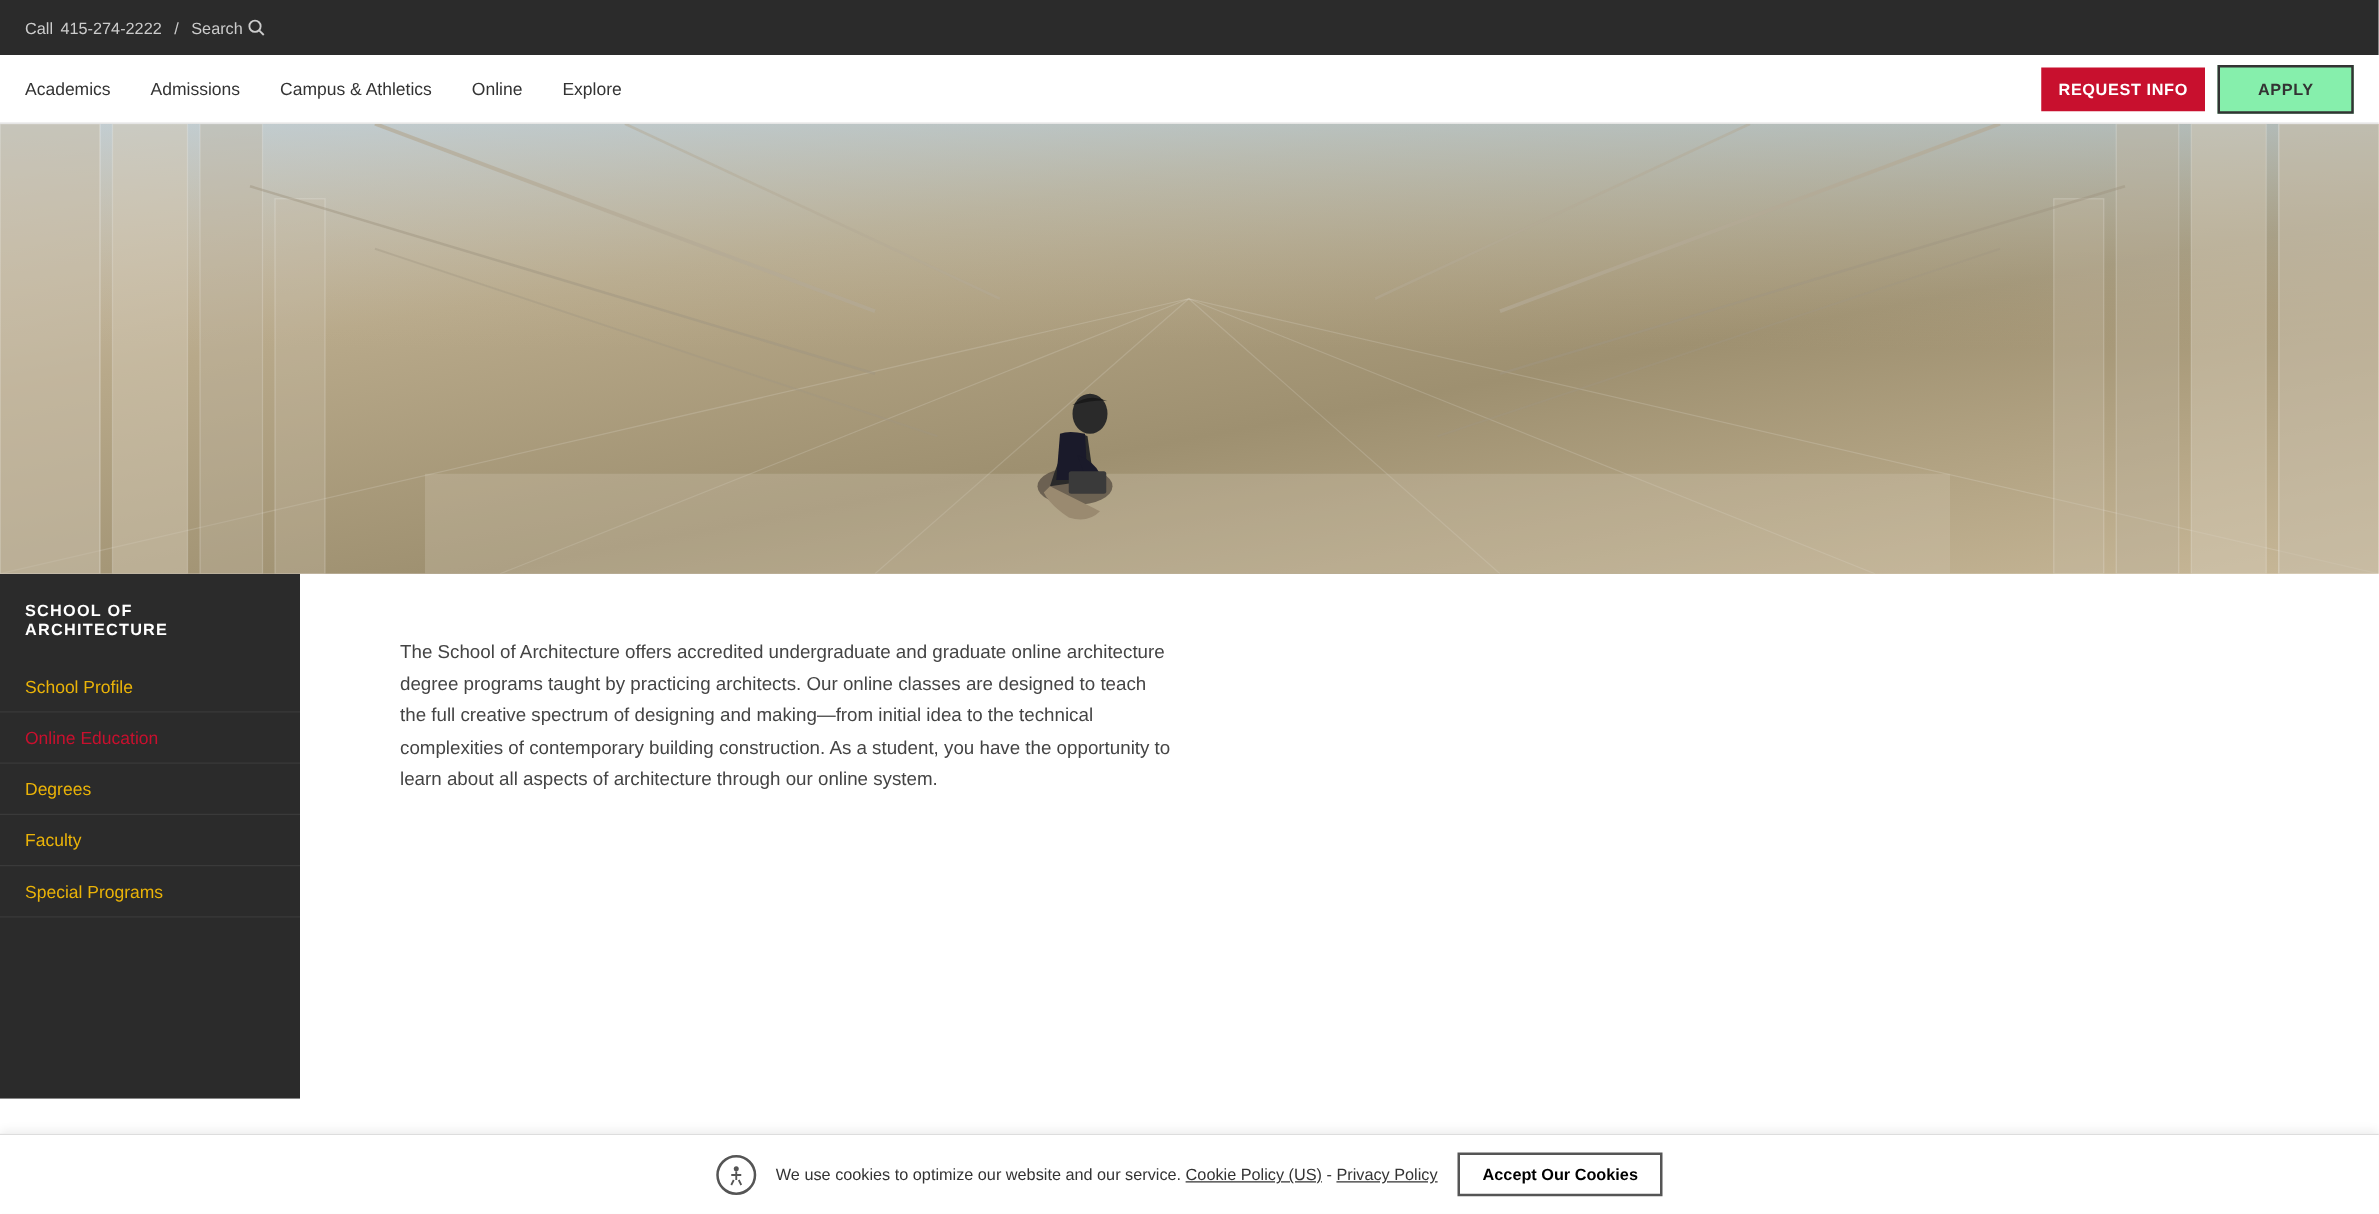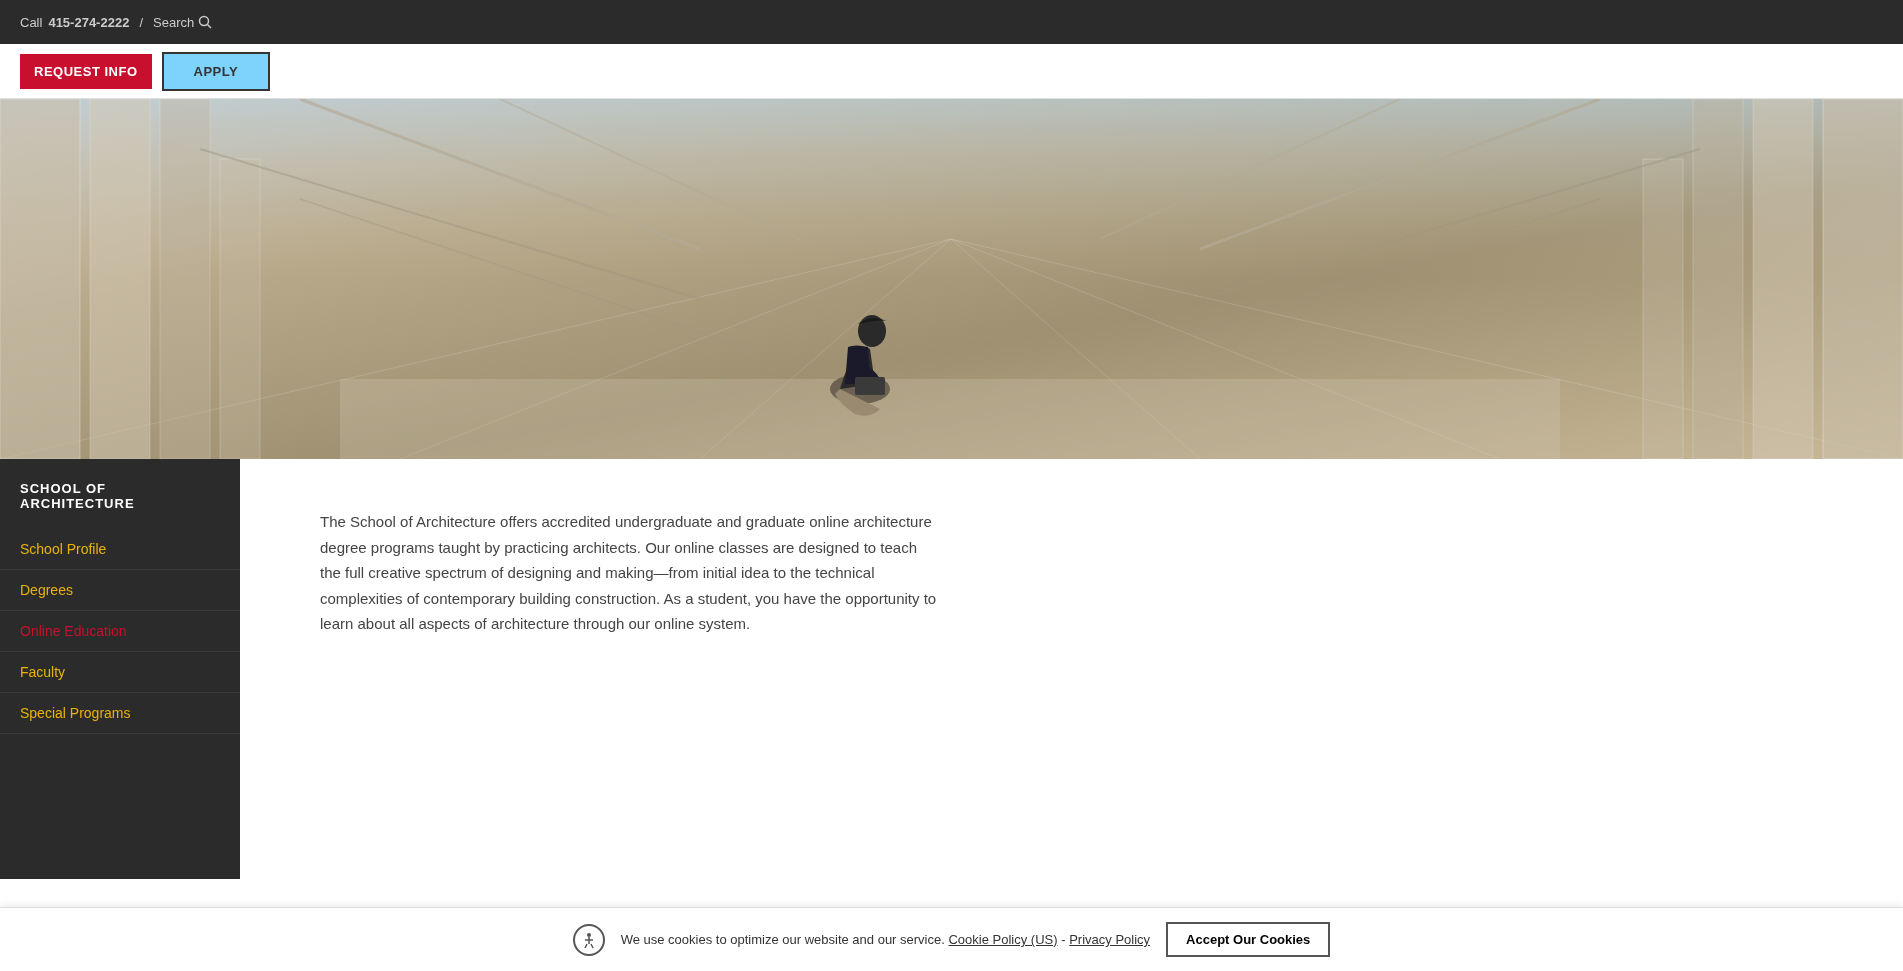--- a/index.html
+++ b/index.html
@@ -35,21 +35,21 @@
       font-weight: normal;
     }
     .top-bar-right {
       display: flex;
       align-items: center;
       gap: 6px;
       color: #ccc;
       font-size: 13px;
     }
     .top-bar-right span { color: #ccc; }
-    .top-bar-phone { color: #fff; font-weight: bold; }
+    .top-bar-phone { color: #fff; font-weight: normal; }
     .top-bar-divider { color: #666; margin: 0 4px; }
     .top-bar-search { color: #ccc; cursor: pointer; display: flex; align-items: center; gap: 4px; }
 
     
     .nav-bar {
       background: #fff;
       height: 55px;
       display: flex;
       align-items: center;
       justify-content: space-between;
@@ -79,21 +79,21 @@
       color: #fff;
       border: none;
       padding: 10px 14px;
       font-size: 13px;
       font-weight: bold;
       letter-spacing: 0.5px;
       cursor: pointer;
       text-transform: uppercase;
     }
     .btn-apply {
-      background: #7dd3fc;
+      background: #86efac;
       color: #333;
       border: 2px solid #333;
       padding: 10px 30px;
       font-size: 13px;
       font-weight: bold;
       letter-spacing: 0.5px;
       cursor: pointer;
       text-transform: uppercase;
     }
 
@@ -233,20 +233,27 @@
       <span>Search</span>
       <svg width="14" height="14" viewBox="0 0 14 14" fill="none">
         <circle cx="6" cy="6" r="4.5" stroke="#ccc" stroke-width="1.5"></circle>
         <line x1="9.5" y1="9.5" x2="13" y2="13" stroke="#ccc" stroke-width="1.5"></line>
       </svg>
     </span>
   </div>
 </div>
 
 <nav class="nav-bar">
+  <div class="nav-links">
+    <a href="#">Academics</a>
+    <a href="#">Admissions</a>
+    <a href="#">Campus &amp; Athletics</a>
+    <a href="#">Online</a>
+    <a href="#">Explore</a>
+  </div>
   <div class="nav-buttons">
     <button class="btn-request-info">REQUEST INFO</button>
     <button class="btn-apply">APPLY</button>
   </div>
 </nav>
 
 <div class="hero">
   <svg class="hero-svg" viewBox="0 0 1903 360" preserveAspectRatio="xMidYMid slice">
 
     <defs>
@@ -313,24 +320,24 @@
 
 <div class="main-content">
 
   <aside class="sidebar">
     <div class="sidebar-school-title">SCHOOL OF ARCHITECTURE</div>
     <ul class="sidebar-nav">
       <li>
         <a href="#" class="">School Profile</a>
       </li>
       <li>
+        <a href="#" class="active">Online Education</a>
+      </li>
+      <li>
         <a href="#" class="">Degrees</a>
-      </li>
-      <li>
-        <a href="#" class="active">Online Education</a>
       </li>
       <li>
         <a href="#" class="">Faculty</a>
       </li>
       <li>
         <a href="#" class="">Special Programs</a>
       </li>
     </ul>
   </aside>
 

